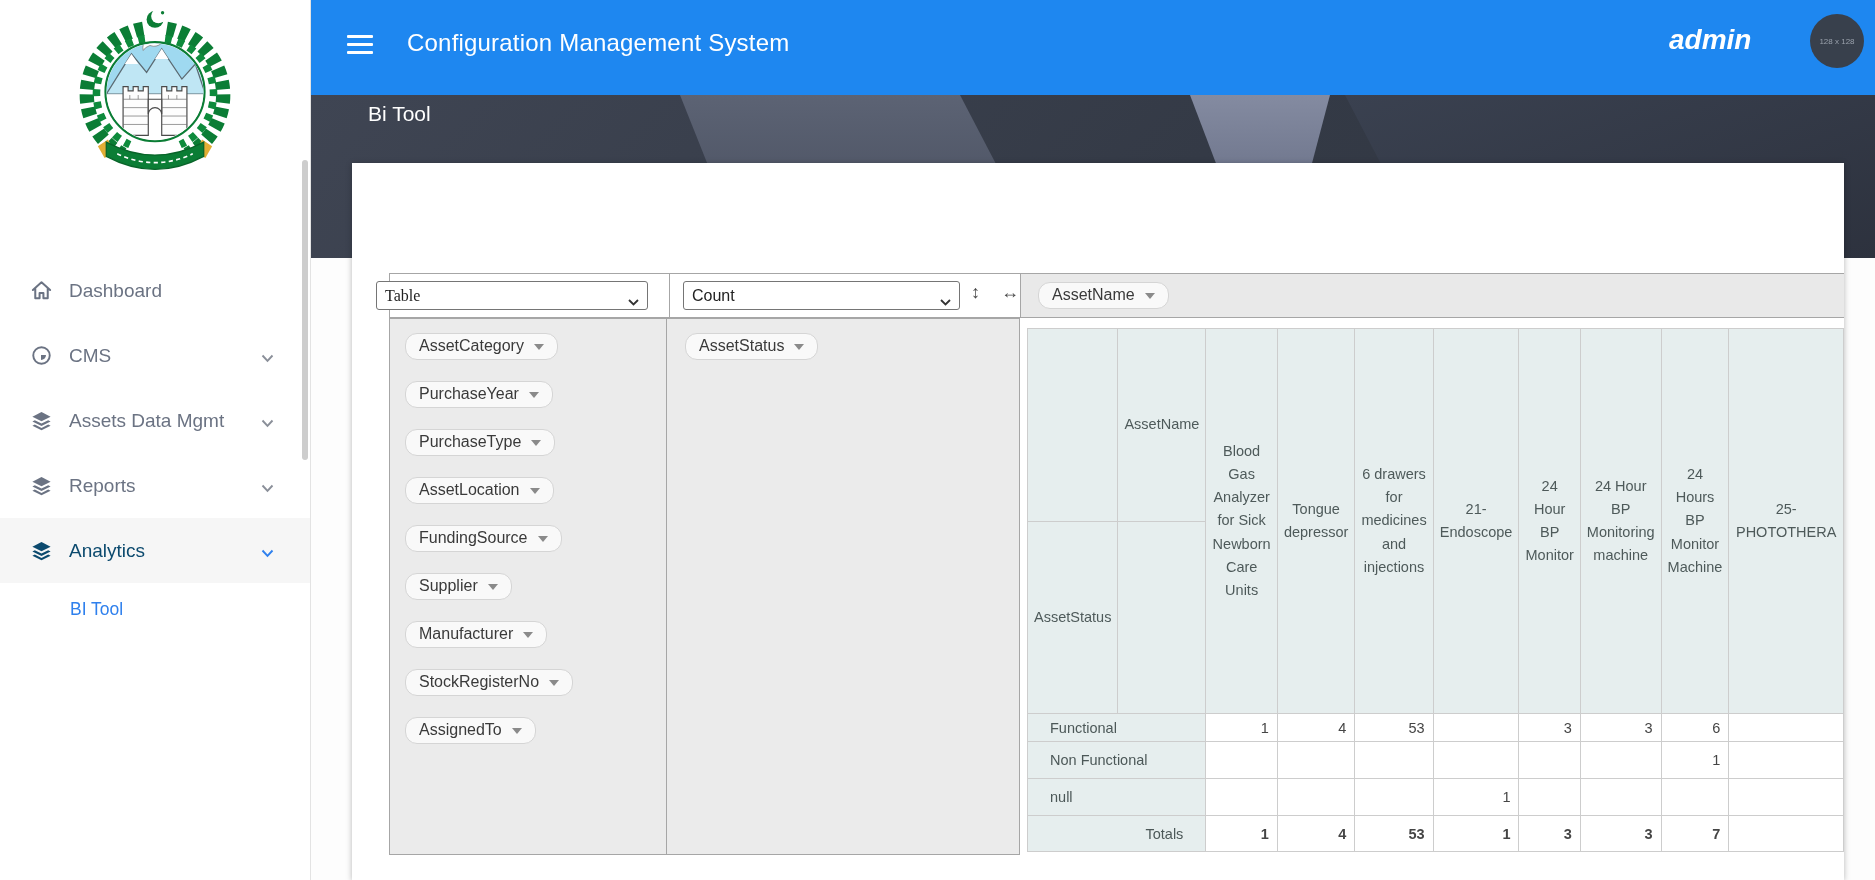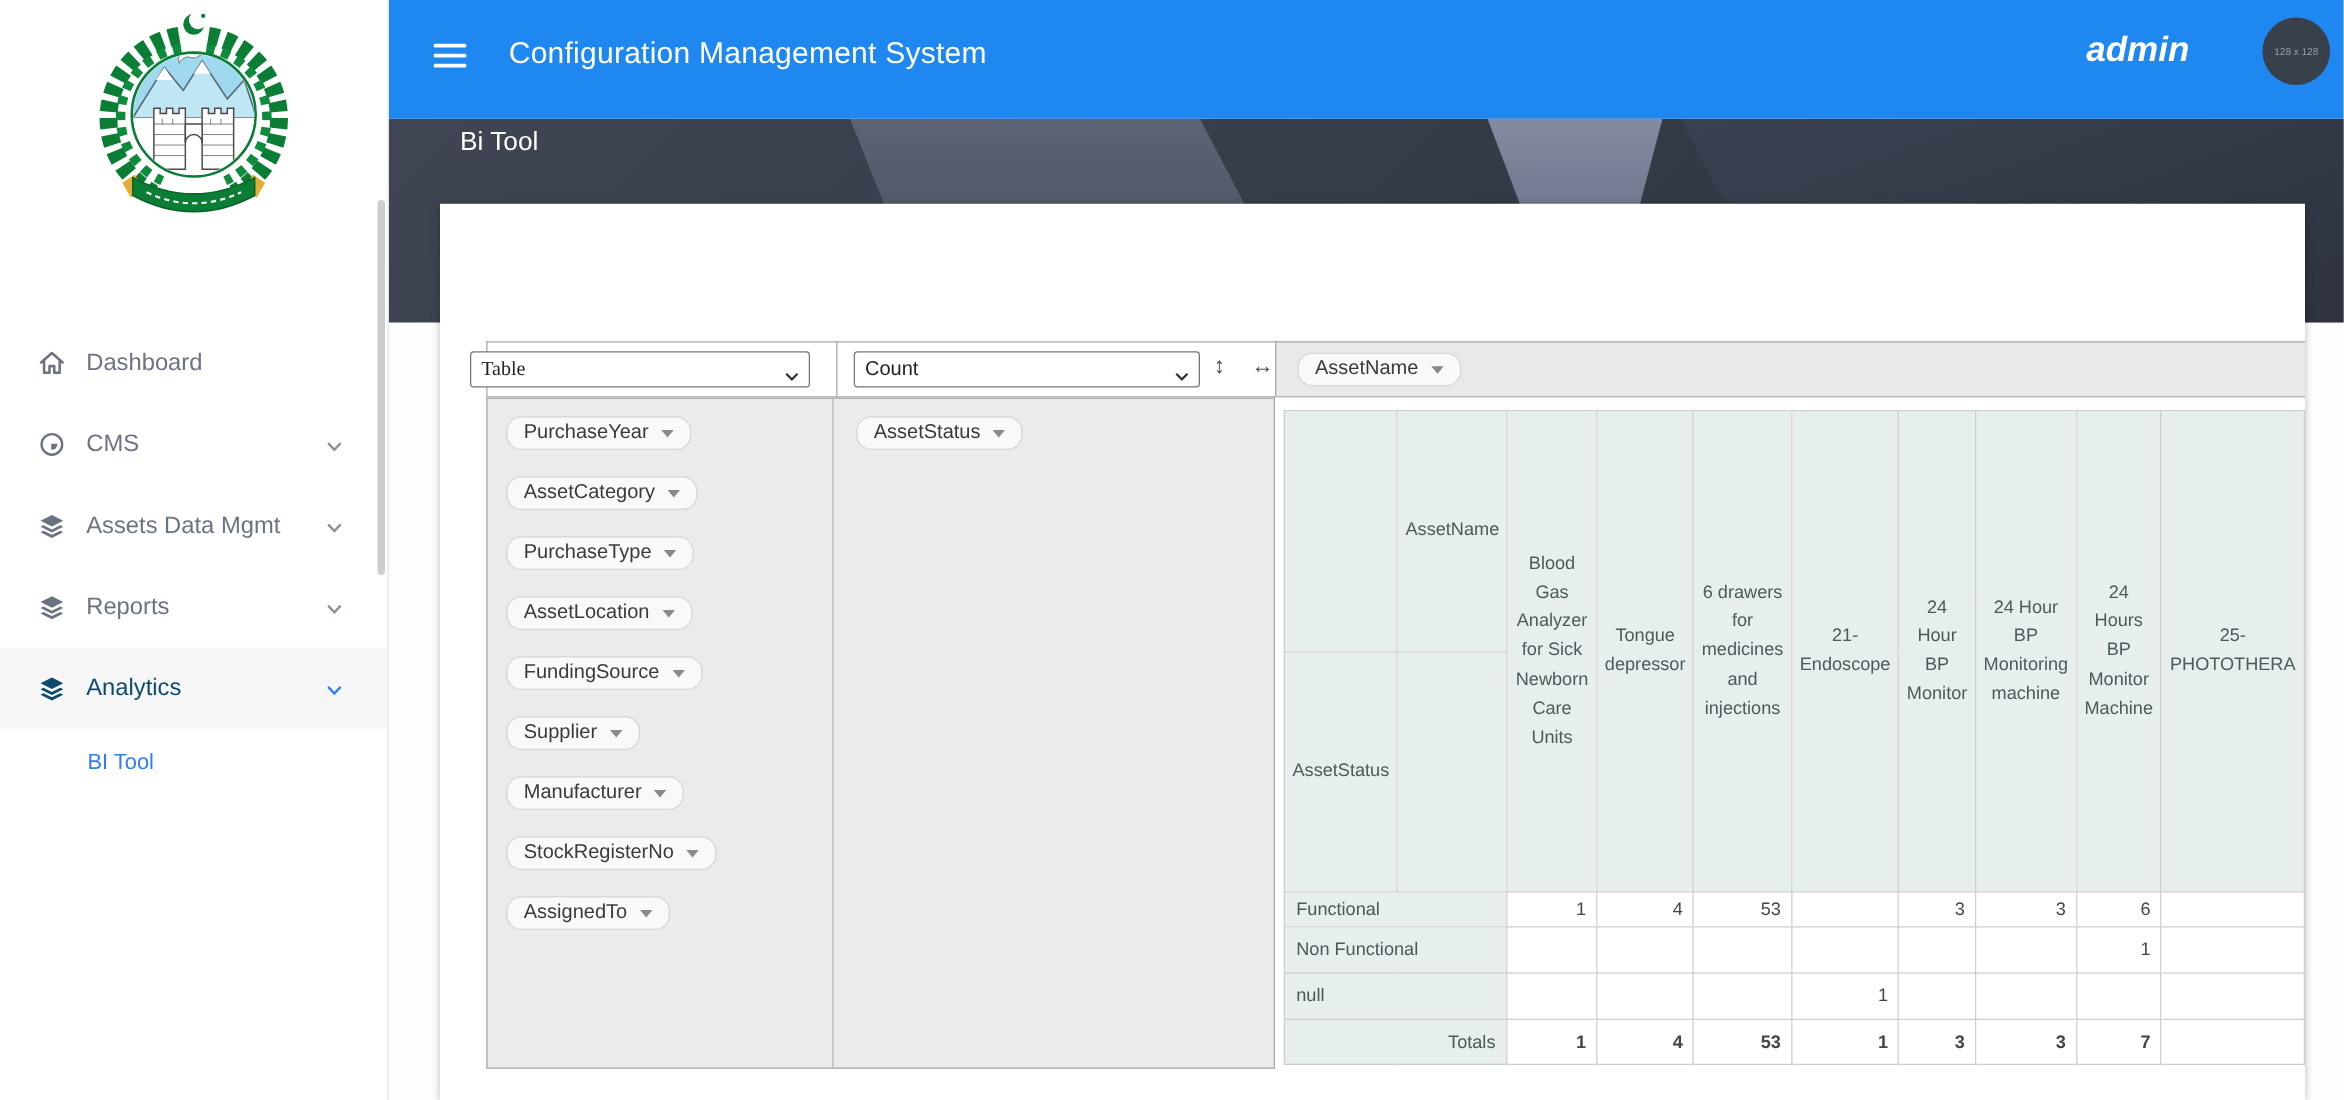--- a/index.html
+++ b/index.html
@@ -82,21 +82,21 @@
               border-radius:12px; padding:3px 13px 4px 13px; font-size:16px; color:#3a3a3a;
               cursor:move; white-space:nowrap; }
   .tri { width:0; height:0; border-left:5px solid transparent; border-right:5px solid transparent;
          border-top:6px solid #8a8a8a; display:inline-block; margin-left:10px; margin-top:2px; }
   
   .pvt-table { border-collapse:collapse; table-layout:fixed; }
   .pvt-table th, .pvt-table td { border:1px solid #cdcdcd; font-weight:normal; font-size:14.5px;
                                  overflow:hidden; }
   .pvt-table th.hdr { background:#e6eeee; color:#4e5a5a; text-align:center; vertical-align:middle;
                       padding:4px 6px; line-height:1.6; word-wrap:break-word; }
-  .pvt-table th.rowlbl { background:#e6eeee; color:#4c5858; text-align:left; padding:4px 9px;margin-left:44px; }
+  .pvt-table th.rowlbl { background:#e6eeee; color:#4c5858; text-align:left; padding:4px 22px;margin-left:44px; }
   .pvt-table td { background:#fff; color:#454545; text-align:right; padding:4px 8px; }
   .pvt-table tr.totalsrow td { font-weight:bold; }
   .pvt-table tr.totalsrow th.rowlbl { text-align:right; }
 </style>
 </head>
 <body>
 
 <aside class="sidebar">
   <div class="logo-wrap">
     <svg width="168" height="170" viewBox="0 0 200 202">
@@ -264,25 +264,25 @@
         <svg width="11" height="7" viewBox="0 0 11 7">
             <path d="M1 1 l4.5 4.5 L10 1" fill="none" stroke="#333" stroke-width="1.8"></path>
           </svg>
       </span>
     </div>
     <span class="order-btn row-order">↕</span>
     <span class="order-btn col-order">↔</span>
 
     <div class="cell-unused" id="unusedAttrs">
         <div class="attr-row"><span class="pvt-attr">
+            <span>AssetCategory</span>
+            <span class="tri"></span>
+          </span></div>
+        <div class="attr-row"><span class="pvt-attr">
             <span>PurchaseYear</span>
-            <span class="tri"></span>
-          </span></div>
-        <div class="attr-row"><span class="pvt-attr">
-            <span>AssetCategory</span>
             <span class="tri"></span>
           </span></div>
         <div class="attr-row"><span class="pvt-attr">
             <span>PurchaseType</span>
             <span class="tri"></span>
           </span></div>
         <div class="attr-row"><span class="pvt-attr">
             <span>AssetLocation</span>
             <span class="tri"></span>
           </span></div>

